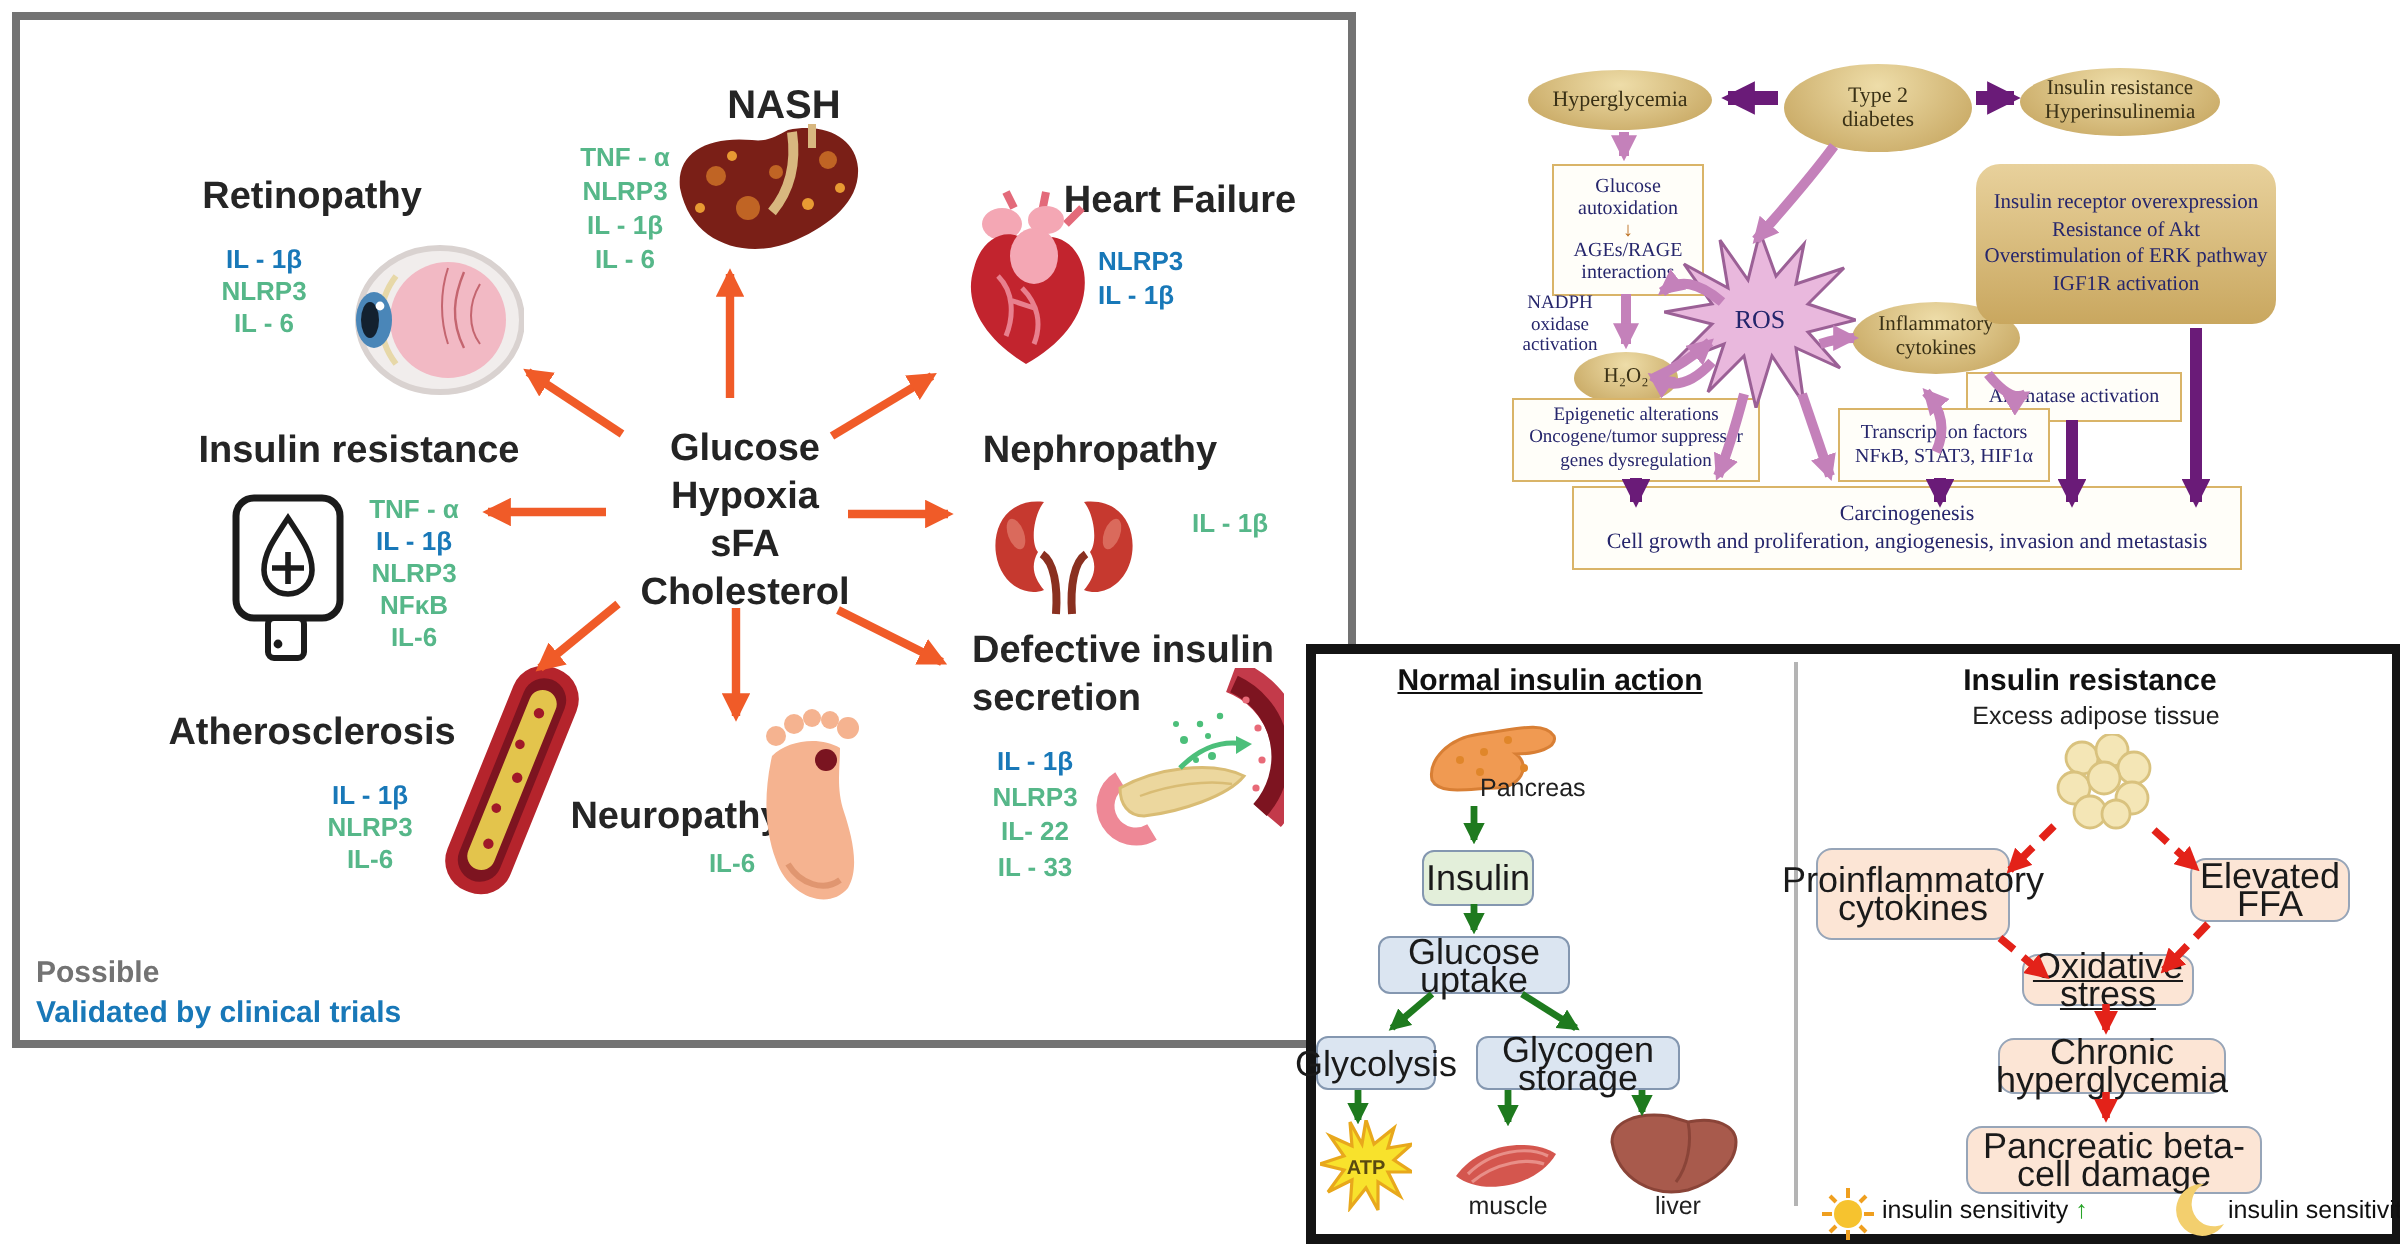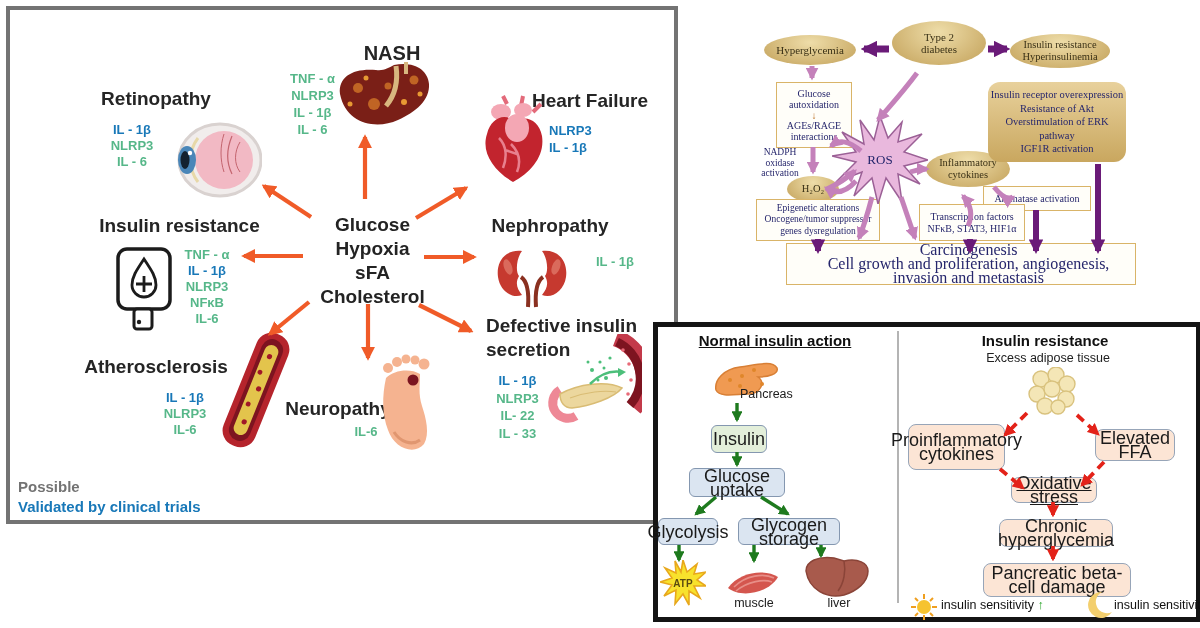--- a/index.html
+++ b/index.html
@@ -200,21 +200,21 @@
         <circle cx="48" cy="28" r="1.5" fill="#4cbf7a"></circle>
       <circle cx="64" cy="34" r="1.5" fill="#4cbf7a"></circle>
     </svg>
 
     <div class="lg" style="left:8px;top:468px;color:#737373;">Possible</div>
     <div class="lg" style="left:8px;top:488px;color:#1878b8;">Validated by clinical trials</div>
   </div>
 
   <div class="trp">
     <div class="fe" style="left:84px;top:35px;width:92px;height:30px;">Hyperglycemia</div>
-    <div class="fe" style="left:212px;top:21px;width:94px;height:44px;">
+    <div class="fe" style="left:212px;top:32px;width:94px;height:44px;">
       <div>Type 2</div>
       <div>diabetes</div>
     </div>
     <div class="fe" style="left:330px;top:34px;width:100px;height:34px;font-size:10.5px;">
       <div>Insulin resistance</div>
       <div>Hyperinsulinemia</div>
     </div>
 
     <div class="fb" style="left:96px;top:82px;width:74px;height:64px;">
       <div>Glucose</div>
@@ -241,35 +241,35 @@
     <svg class="abs" style="left:152px;top:116px;" width="96" height="88" viewBox="0 0 96 88">
       <polygon points="48,0 56,22 70,6 66,26 90,18 72,36 96,44 72,50 88,68 66,58 70,86 54,62 46,88 40,62 22,80 30,56 4,66 24,46 0,40 24,36 10,16 32,28 28,4 42,24" fill="#e9b8dd" stroke="#9b6096" stroke-width="1.5"></polygon>
       <text x="48" y="48" text-anchor="middle" font-family="Liberation Serif, serif" font-size="13" fill="#23256b">ROS</text>
     </svg>
 
     <div class="fe" style="left:246px;top:151px;width:84px;height:36px;font-size:10.5px;">
       <div>Inflammatory</div>
       <div>cytokines</div>
     </div>
 
-    <div class="fbig" style="left:308px;top:82px;width:138px;height:80px;">
+    <div class="fbig" style="left:308px;top:82px;width:150px;height:80px;">
       <div>Insulin receptor overexpression</div>
       <div>Resistance of Akt</div>
       <div style="white-space:normal;">Overstimulation of ERK pathway</div>
       <div>IGF1R activation</div>
     </div>
 
     <div class="fb" style="left:303px;top:186px;width:106px;height:23px;font-size:10px;">Aromatase activation</div>
 
     <div class="fb" style="left:239px;top:204px;width:104px;height:35px;">
       <div>Transcription factors</div>
       <div>NFκB, STAT3, HIF1α</div>
     </div>
 
-    <div class="fb" style="left:106px;top:243px;width:333px;height:40px;font-size:16px;line-height:14px;padding-left:15px;">
+    <div class="fb" style="left:106px;top:243px;width:333px;height:40px;font-size:11px;line-height:14px;">
       <div>Carcinogenesis</div>
       <div>Cell growth and proliferation, angiogenesis, invasion and metastasis</div>
     </div>
   </div>
 
   <div class="brp">
     <div class="divider"></div>
 
     <div class="cmp-title" style="left:12px;top:5px;width:210px;text-decoration:underline;">Normal insulin action</div>
 

